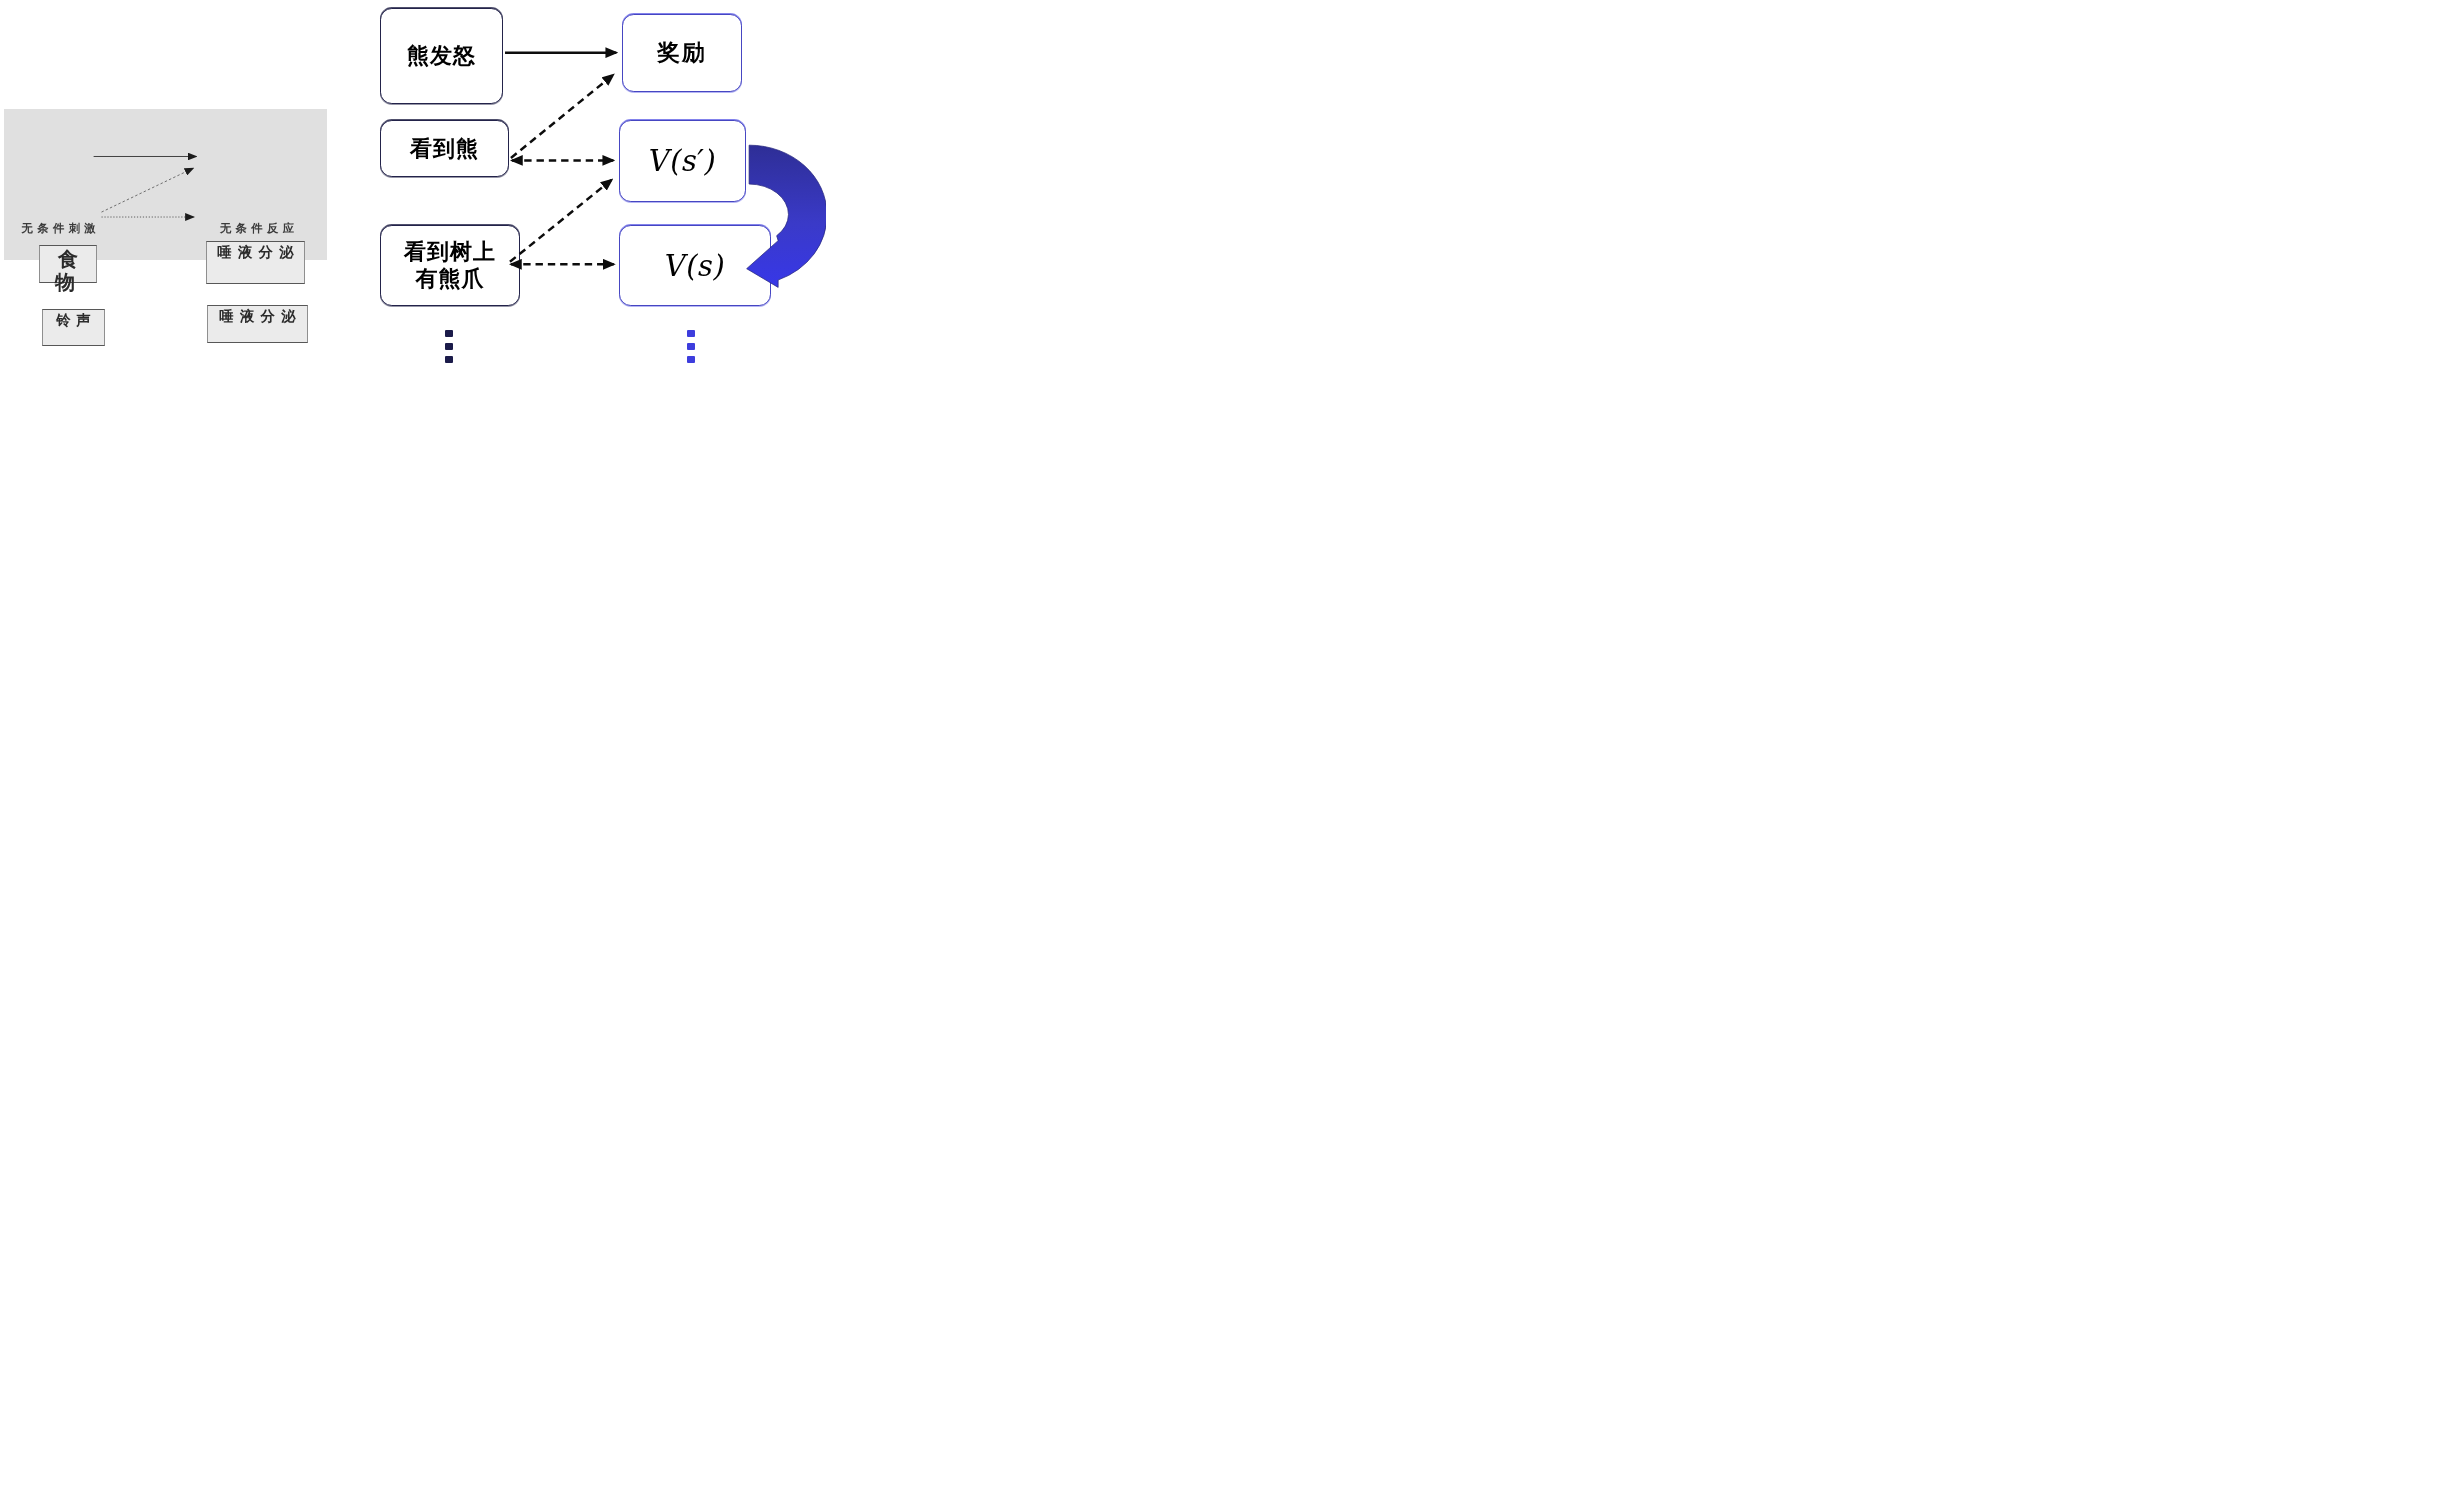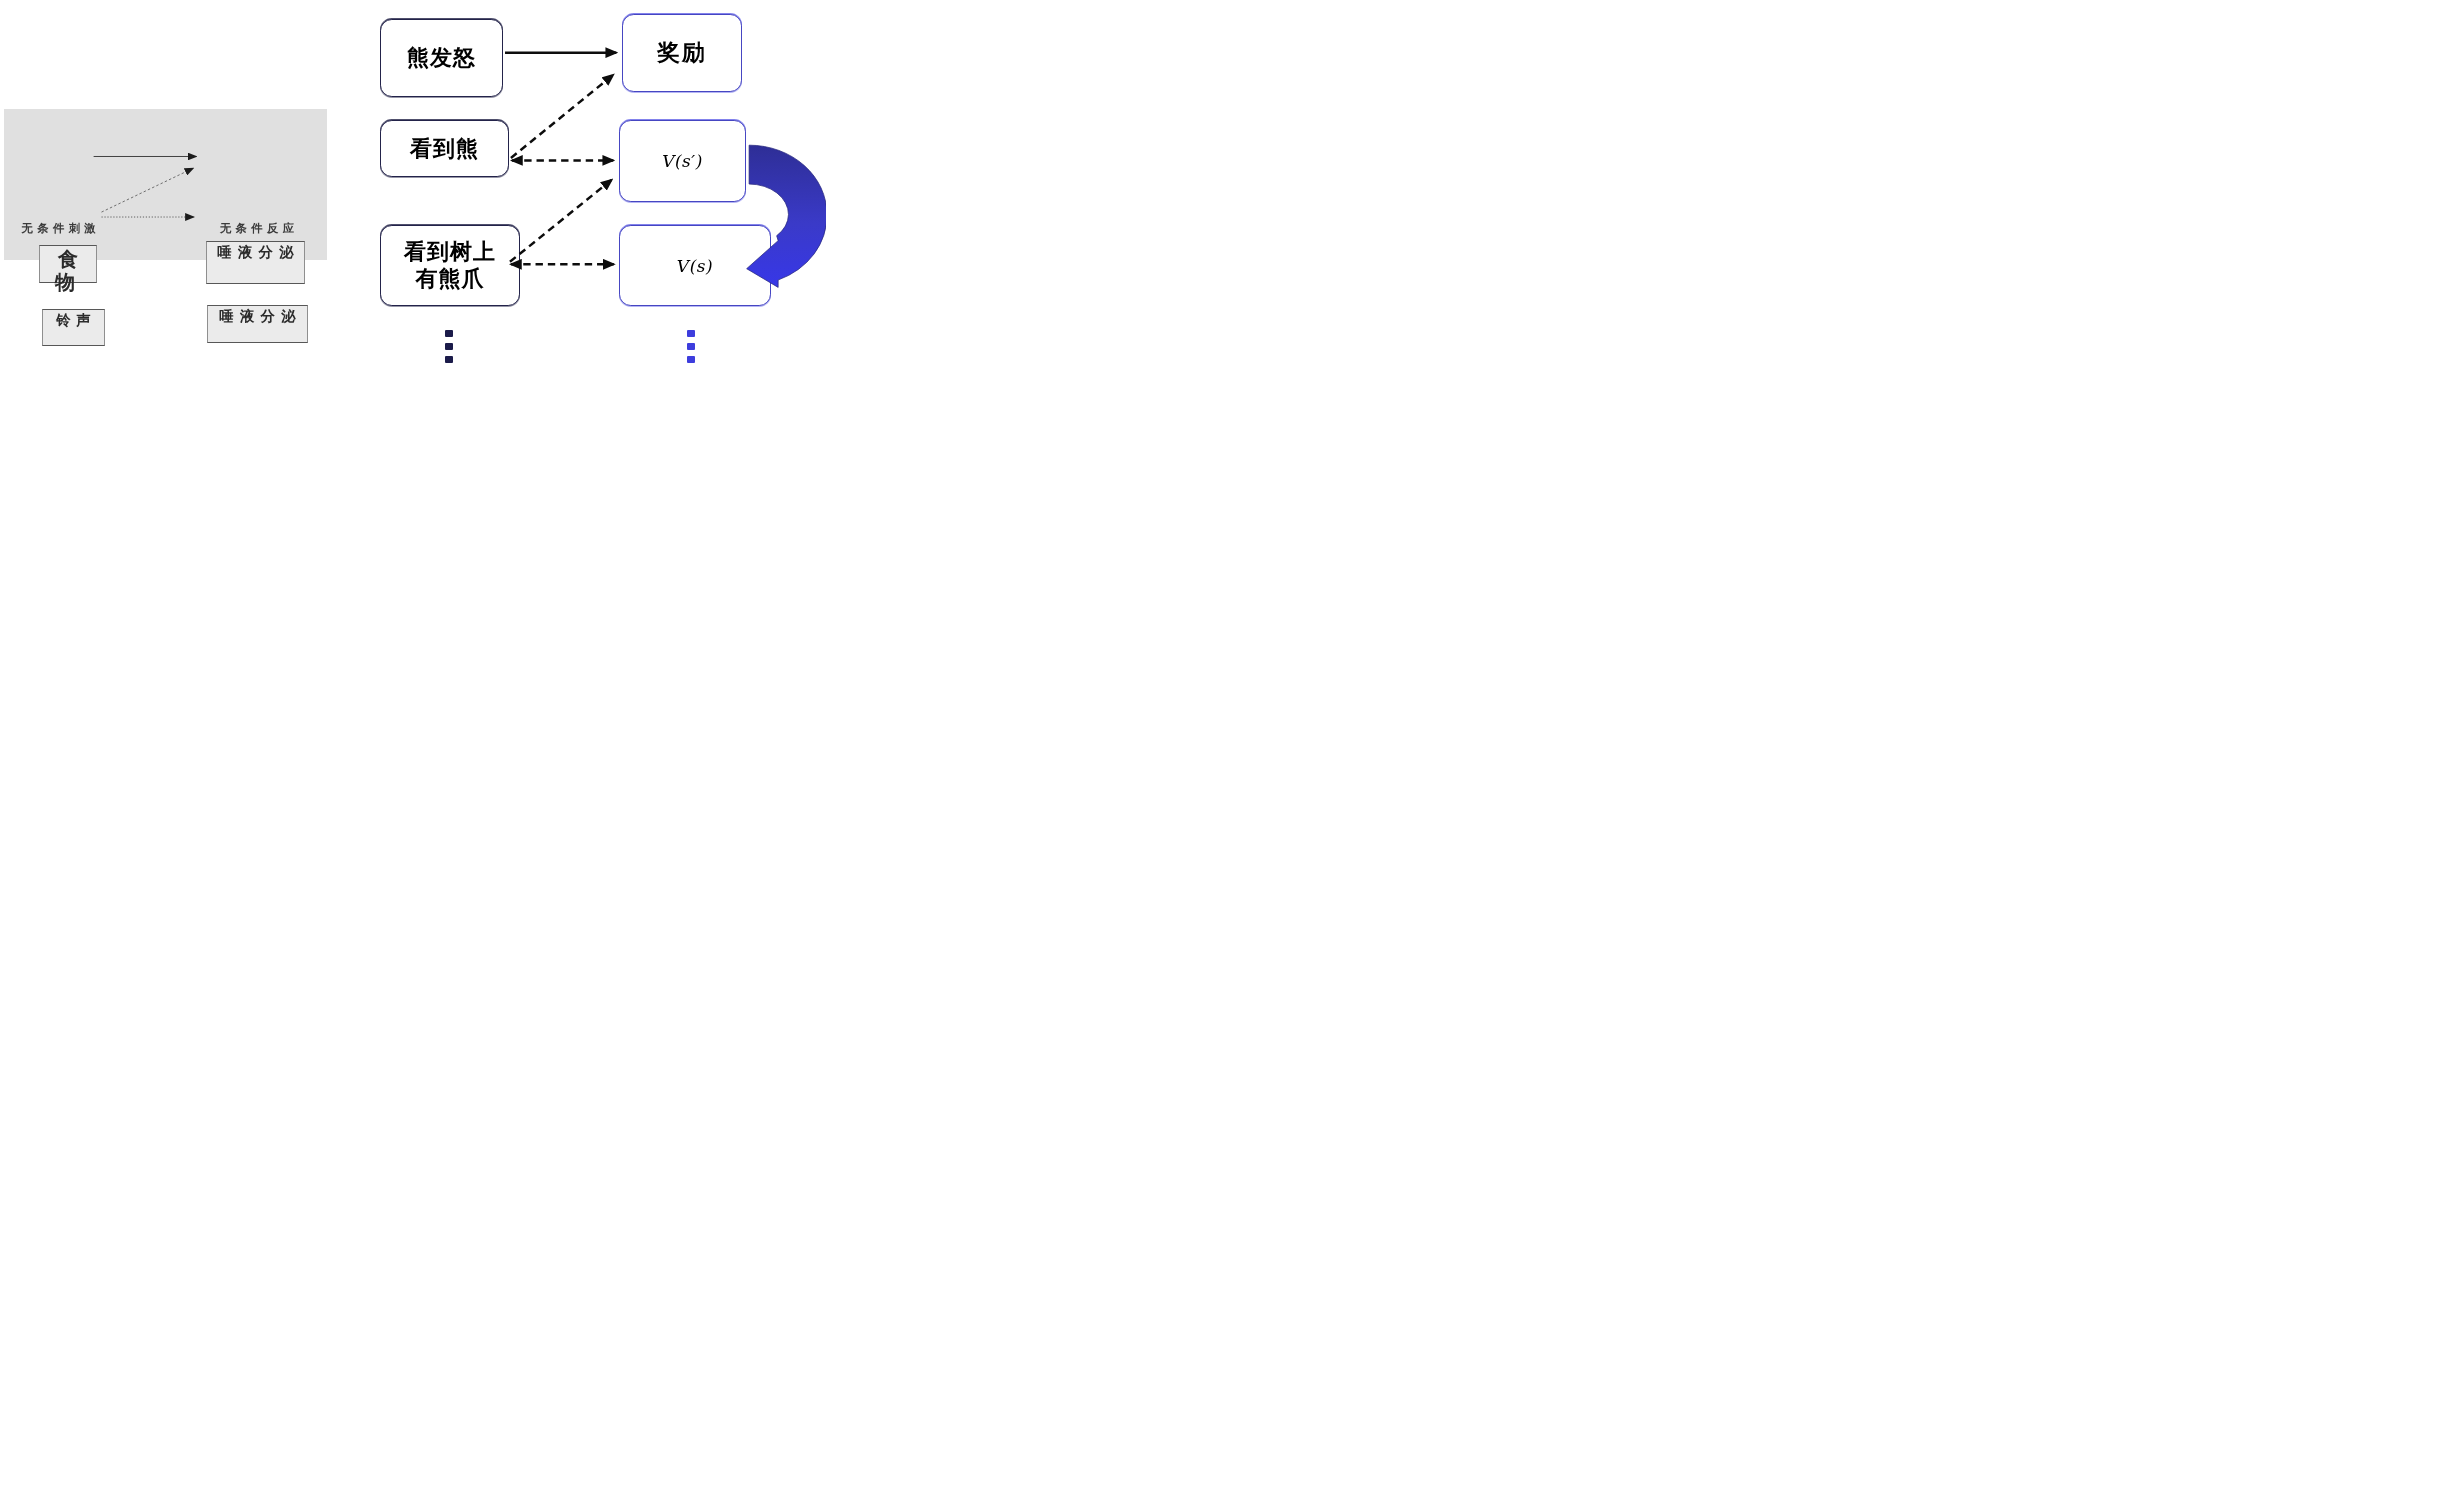--- a/index.html
+++ b/index.html
@@ -31,28 +31,28 @@
   }
   .rbox.dark{
     border:1.5px solid #23234a;
     box-shadow:0 -1px 0 rgba(22,22,60,.75), 0 1px 0 rgba(22,22,60,.45);
     font-weight:bold;font-size:22px;letter-spacing:1px;
   }
   .rbox.blue{
     border:1.5px solid #4646c2;
     box-shadow:0 -1px 0 rgba(90,90,230,.75), 0 1px 0 rgba(90,90,230,.45);
   }
-  .r1l{left:380px;top:19px;width:123px;height:78px;}
+  .r1l{left:380px;top:8px;width:123px;height:96px;}
   .r1r{left:622px;top:13.8px;width:120px;height:78px;}
   .r2l{left:380px;top:120px;width:129px;height:57px;}
   .r2r{left:619px;top:120px;width:127px;height:82px;}
   .r3l{left:380px;top:225px;width:140px;height:81px;font-size:20.7px;line-height:1.22;white-space:pre-line;}
   .r3r{left:619px;top:225px;width:152px;height:81px;}
   .serifbold{font-family:"Liberation Serif", serif;font-weight:bold;font-size:22.7px;letter-spacing:2px;}
-  .math{font-family:"DejaVu Serif", serif;font-style:italic;font-size:17px;letter-spacing:0.5px;}
+  .math{font-family:"DejaVu Serif", serif;font-style:italic;font-size:29px;letter-spacing:0.5px;}
   
   .overlay{position:absolute;left:0;top:0;width:826px;height:374px;pointer-events:none;}
   
   .dot{position:absolute;width:8.4px;height:7.4px;border-radius:1px;}
   .dotL{background:#1b1b4a;left:445px;}
   .dotR{background:#3d3ddd;left:687px;}
   .d1{top:330px;} .d2{top:343px;} .d3{top:356px;}
 </style>
 </head>
 <body>

